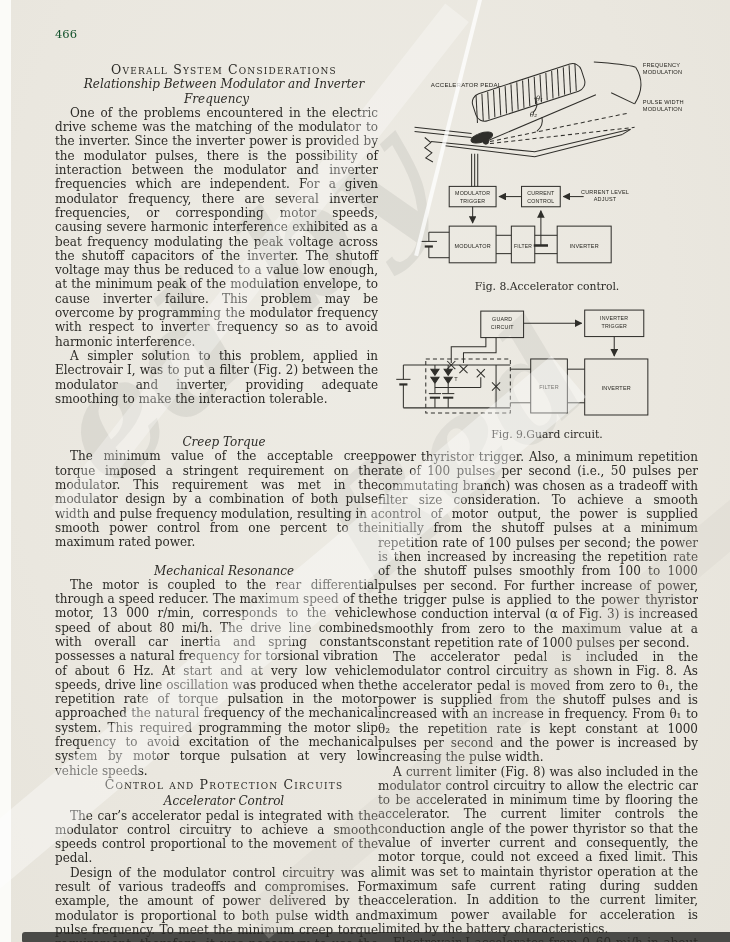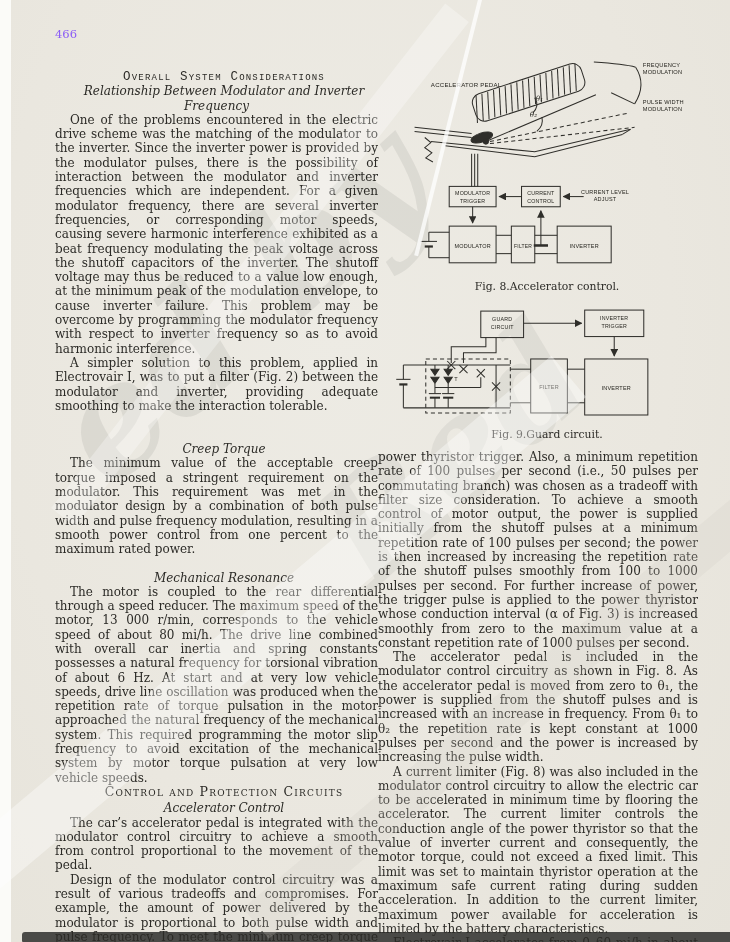--- a/index.html
+++ b/index.html
@@ -3,35 +3,35 @@
 <meta charset="utf-8">
 <style>
   html,body{margin:0;padding:0;}
   body{background:#ffffff;width:730px;height:942px;overflow:hidden;}
   #scan{position:relative;width:730px;height:942px;background:#fbfbf8;overflow:hidden;}
   #paper{position:absolute;left:11px;top:0;right:0;bottom:0;
          background:radial-gradient(ellipse at 45% 35%, #edebe4 0%, #eae7df 60%, #e6e3da 100%);}
   .scanbar{position:absolute;left:22px;right:0;bottom:0;height:10px;background:#4a4a47;border-radius:3px 0 0 1px;}
   
   #header{position:absolute;left:55px;right:33px;top:27px;display:flex;align-items:flex-end;
-          font-family:"DejaVu Serif",serif;color:#8b5cf6;}
+          font-family:"DejaVu Serif",serif;color:#14532d;}
   .pgnum{font-size:11.5px;}
   .hdr-right{margin-left:auto;display:flex;align-items:baseline;gap:38px;}
   .journal{font-size:8.3px;letter-spacing:.45px;word-spacing:2px;}
   .issue{font-size:9.3px;letter-spacing:.4px;}
   
   .col{position:absolute;font-family:"DejaVu Serif",serif;font-size:12px;line-height:14.3px;
        color:#2b2a26;text-align:justify;z-index:2;}
   #leftcol{left:55px;top:58px;width:323px;}
   #righttext{left:378px;top:450px;width:320px;}
   .col p{margin:0;text-indent:15px;}
   .col p.noindent{text-indent:0;}
   .schead{text-align:center;font-variant:small-caps;letter-spacing:1.2px;font-size:12.5px;
           margin:14px 0 4px;text-indent:0;}
-  .schead.first{margin-top:12px;font-family:Liberation Mono, monospace;}
+  .schead.first{margin-top:5px;}
   .subhead{font-style:italic;text-align:center;text-indent:0;margin:9px 0 3px;}
   .ital{}
   
   #figs{position:absolute;left:384px;top:56px;width:326px;z-index:2;}
   .figsvg{display:block;width:326px;}
   .caption{text-align:center;font-family:"DejaVu Serif",serif;font-size:10.8px;color:#2b2a26;margin-top:2px;}
   .caption .cap-text{margin-left:0;}
   .fig9wrap{margin-top:13px;}
   svg text{font-family:"Liberation Sans",sans-serif;fill:#26251f;letter-spacing:.2px;}
   svg .serifital{font-family:"DejaVu Serif",serif;font-style:italic;}
@@ -63,21 +63,21 @@
     <p class="schead first">Overall System Considerations</p>
     <p class="subhead">Relationship Between Modulator and Inverter Frequency</p>
     <p>One of the problems encountered in the electric drive scheme was the matching of the modulator to the inverter. Since the inverter power is provided by the modulator pulses, there is the possibility of interaction between the modulator and inverter frequencies which are independent. For a given modulator frequency, there are several inverter frequencies, or corresponding motor speeds, causing severe harmonic interference exhibited as a beat frequency modulating the peak voltage across the shutoff capacitors of the inverter. The shutoff voltage may thus be reduced to a value low enough, at the minimum peak of the modulation envelope, to cause inverter failure. This problem may be overcome by programming the modulator frequency with respect to inverter frequency so as to avoid harmonic interference.</p>
     <p>A simpler solution to this problem, applied in Electrovair I, was to put a filter (Fig. 2) between the modulator and inverter, providing adequate smoothing to make the interaction tolerable.</p>
     <p class="subhead" style="margin-top:29px">Creep Torque</p>
     <p>The minimum value of the acceptable creep torque imposed a stringent requirement on the modulator. This requirement was met in the modulator design by a combination of both pulse width and pulse frequency modulation, resulting in a smooth power control from one percent to the maximum rated power.</p>
     <p class="subhead" style="margin-top:14px">Mechanical Resonance</p>
     <p>The motor is coupled to the rear differential through a speed reducer. The maximum speed of the motor, 13 000 r/min, corresponds to the vehicle speed of about 80 mi/h. The drive line combined with overall car inertia and spring constants possesses a natural frequency for torsional vibration of about 6 Hz. At start and at very low vehicle speeds, drive line oscillation was produced when the repetition rate of torque pulsation in the motor approached the natural frequency of the mechanical system. This required programming the motor slip frequency to avoid excitation of the mechanical system by motor torque pulsation at very low vehicle speeds.</p>
     <p class="schead">Control and Protection Circuits</p>
     <p class="subhead" style="margin-top:2px">Accelerator Control</p>
-    <p>The car’s accelerator pedal is integrated with the modulator control circuitry to achieve a smooth from control proportional to the movement of the pedal.</p>
+    <p>The car’s accelerator pedal is integrated with the modulator control circuitry to achieve a smooth speeds control proportional to the movement of the pedal.</p>
     <p>Design of the modulator control circuitry was a result of various tradeoffs and compromises. For example, the amount of power delivered by the modulator is proportional to both pulse width and pulse frequency. To meet the minimum creep torque requirement, therefore, it was necessary to use the minimum frequency and pulse width. The minimum pulse width was achieved by supplying the power from the shutoff pulses only and disconnecting the</p>
   </div>
 
   <div id="figs">
 
     <svg class="figsvg" viewBox="0 0 320 218">
       <defs>
         <marker id="ah8" viewBox="0 0 10 10" refX="9" refY="5" markerWidth="7.5" markerHeight="7.5" orient="auto-start-reverse">
           <path d="M0,0 L10,5 L0,10 z" fill="#2f2e2a"></path>
         </marker>

